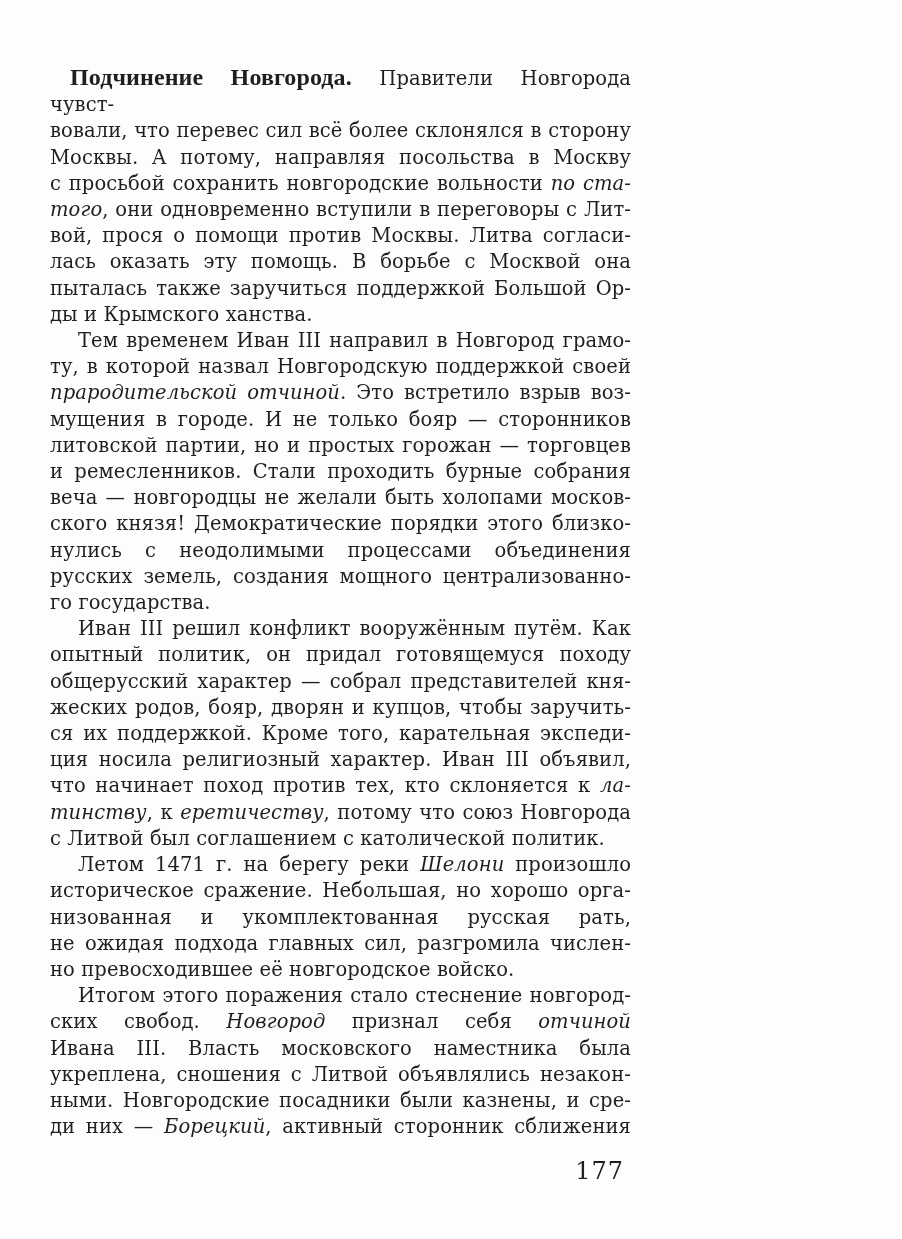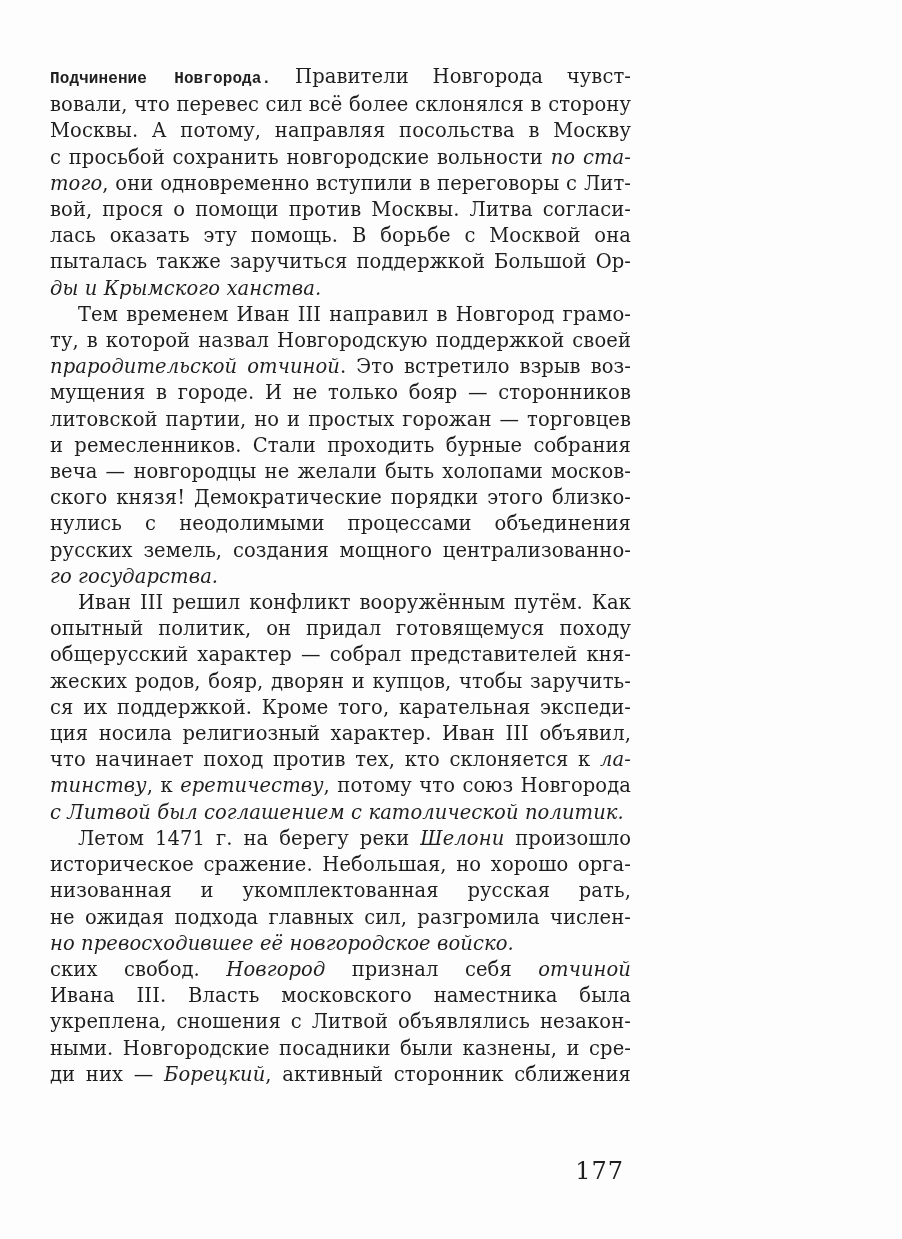--- a/index.html
+++ b/index.html
@@ -32,29 +32,29 @@
   .line {
     font-size: 19.5px;
     line-height: 26.2px;
     text-align: justify;
     text-align-last: justify;
     white-space: normal;
     letter-spacing: 0.1px;
   }
   .line.lastline {
     text-align-last: left;
-    font-style: italic;
   }
   .line.indent {
     text-indent: 28px;
   }
   .run-bold {
-    font-family: Liberation Mono, monospace;
+    font-family: Liberation Serif, serif;
     font-weight: bold;
-    font-size: 16px;
+    font-size: 24px;
+    margin-left: 20px;
   }
   .run-italic {
     font-style: italic;
   }
   .page-number {
     position: absolute;
     left: 50px;
     top: 1158px;
     width: 574px;
     text-align: right;
@@ -104,20 +104,21 @@
         <div class="line lastline"><span>с Литвой был соглашением с католической политик.</span></div>
       </div>
       <div class="paragraph">
         <div class="line indent"><span>Летом 1471 г. на берегу реки </span><span class="run-italic">Шелони</span><span> произошло</span></div>
         <div class="line"><span>историческое сражение. Небольшая, но хорошо орга-</span></div>
         <div class="line"><span>низованная и укомплектованная русская рать,</span></div>
         <div class="line"><span>не ожидая подхода главных сил, разгромила числен-</span></div>
         <div class="line lastline"><span>но превосходившее её новгородское войско.</span></div>
       </div>
       <div class="paragraph">
+        <div class="line indent"><span>Итогом этого поражения стало стеснение новгород-</span></div>
         <div class="line"><span>ских свобод. </span><span class="run-italic">Новгород</span><span> признал себя </span><span class="run-italic">отчиной</span></div>
         <div class="line"><span>Ивана III. Власть московского наместника была</span></div>
         <div class="line"><span>укреплена, сношения с Литвой объявлялись незакон-</span></div>
         <div class="line"><span>ными. Новгородские посадники были казнены, и сре-</span></div>
         <div class="line"><span>ди них — </span><span class="run-italic">Борецкий</span><span>, активный сторонник сближения</span></div>
       </div>
     </div>
   <div class="page-number">177</div>
 </div>
 

